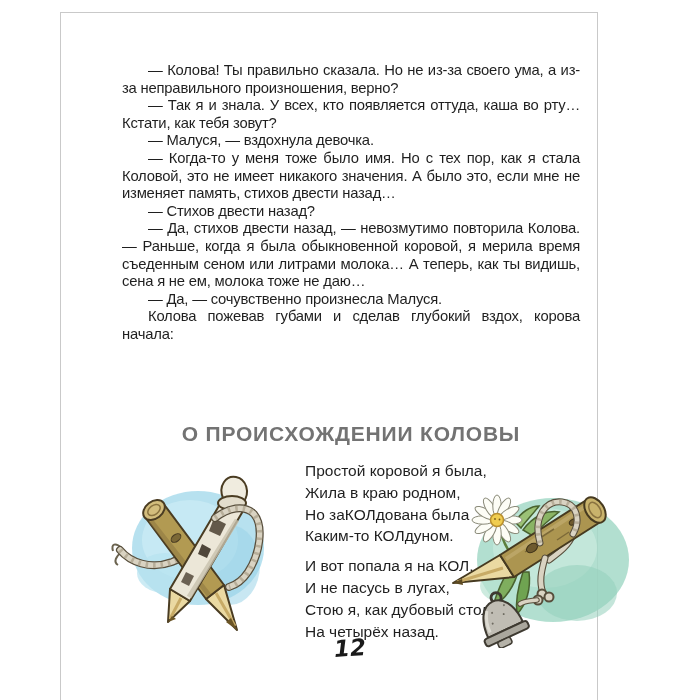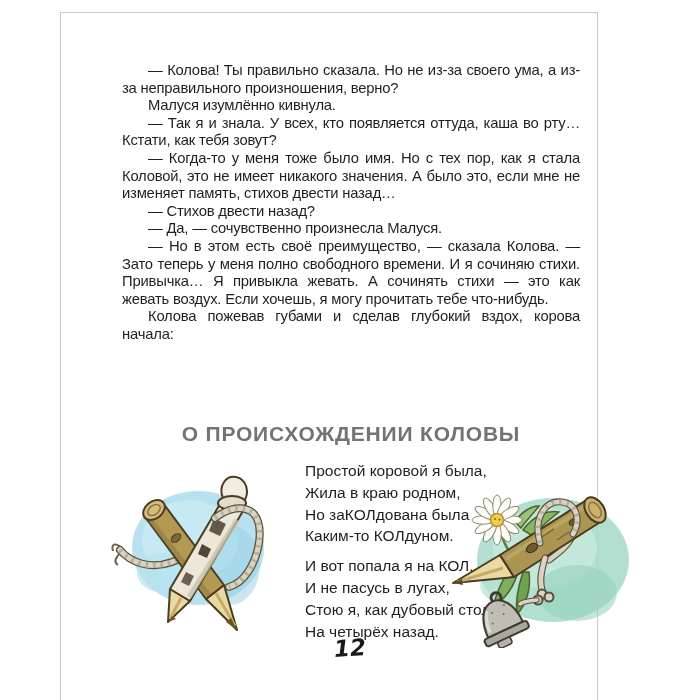--- a/index.html
+++ b/index.html
@@ -24,26 +24,26 @@
                font-family:"DejaVu Sans",sans-serif;transform:rotate(-4deg);}
 </style>
 </head>
 <body>
 
 <div class="canvas">
   <div class="page">
 
     <div class="body-text">
       <p>— Колова! Ты правильно сказала. Но не из-за своего ума, а из-за неправильного произношения, верно?</p>
-      <p>Малуся изумлённо кивнула.</p>
       <p>— Так я и знала. У всех, кто появляется оттуда, каша во рту… Кстати, как тебя зовут?</p>
+      <p>— Малуся, — вздохнула девочка.</p>
       <p>— Когда-то у меня тоже было имя. Но с тех пор, как я стала Коловой, это не имеет никакого значения. А было это, если мне не изменяет память, стихов двести назад…</p>
       <p>— Стихов двести назад?</p>
+      <p>— Да, стихов двести назад, — невозмутимо повторила Колова. — Раньше, когда я была обыкновенной коровой, я мерила время съеденным сеном или литрами молока… А теперь, как ты видишь, сена я не ем, молока тоже не даю…</p>
       <p>— Да, — сочувственно произнесла Малуся.</p>
-      <p>— Но в этом есть своё преимущество, — сказала Колова. — Зато теперь у меня полно свободного времени. И я сочиняю стихи. Привычка… Я привыкла жевать. А сочинять стихи — это как жевать воздух. Если хочешь, я могу прочитать тебе что-нибудь.</p>
       <p>Колова пожевав губами и сделав глубокий вздох, корова начала:</p>
     </div>
 
     <h2 class="chapter-heading">О ПРОИСХОЖДЕНИИ КОЛОВЫ</h2>
 
     <svg class="illus illus-left" width="160" height="185" viewBox="0 0 160 185">
       <g>
         <ellipse cx="88" cy="78" rx="66" ry="57" fill="#aadcec" opacity="0.85"></ellipse>
         <ellipse cx="80" cy="70" rx="48" ry="40" fill="#c8eaf4" opacity="0.9"></ellipse>
         <ellipse cx="120" cy="95" rx="30" ry="40" fill="#9bd4e7" opacity="0.55"></ellipse>

